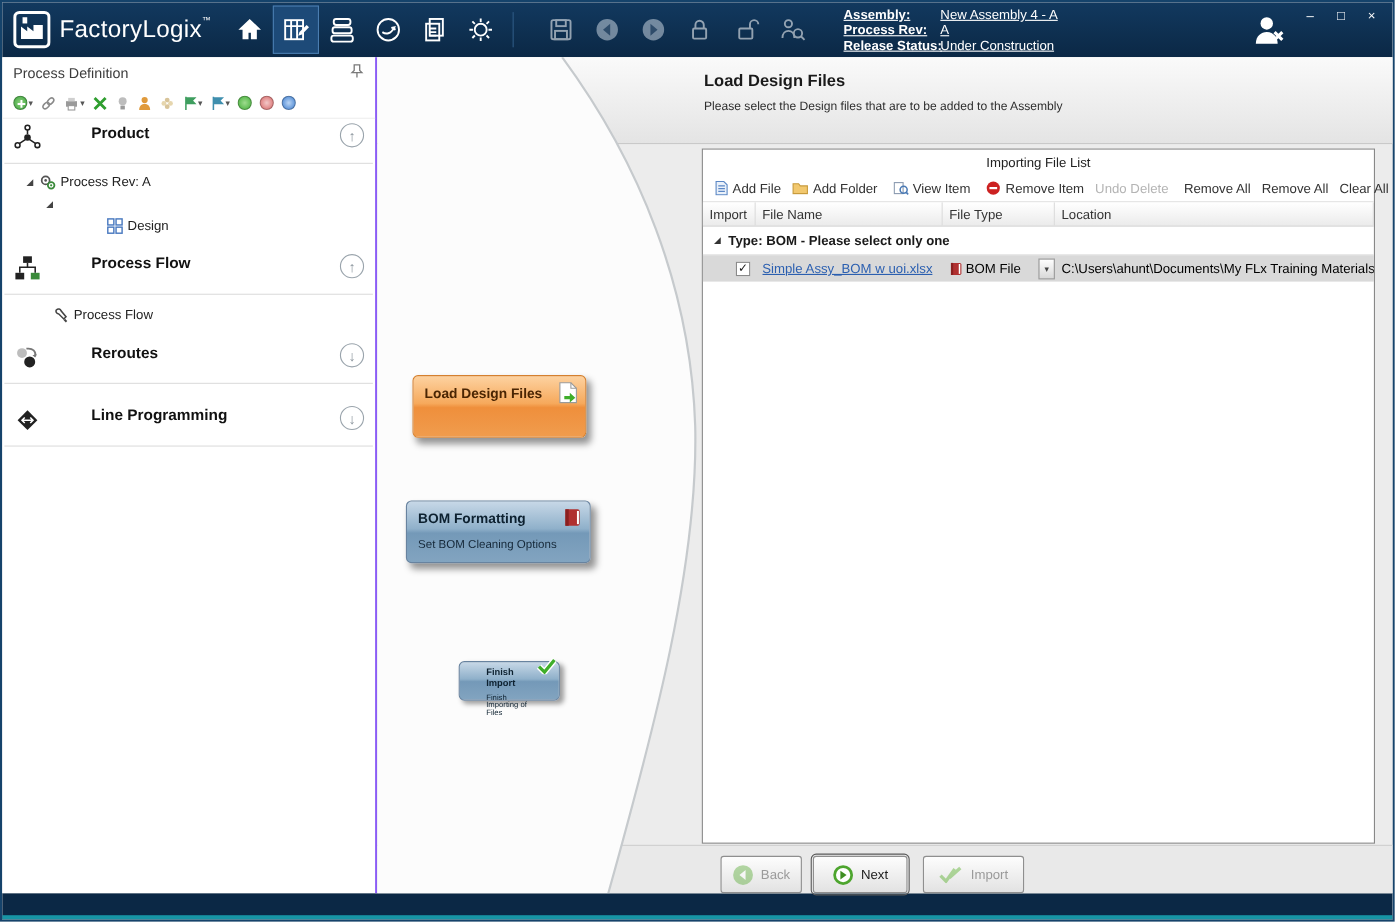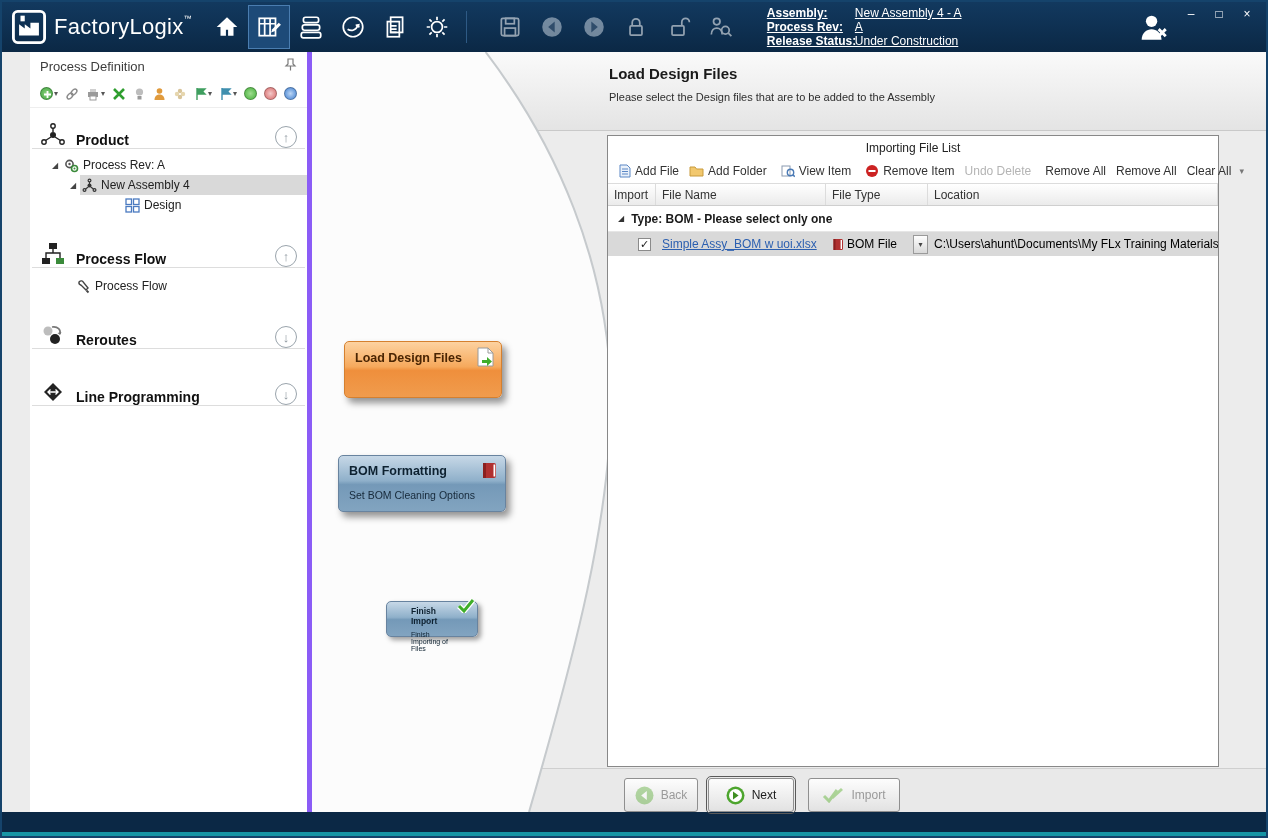--- a/index.html
+++ b/index.html
@@ -26,29 +26,29 @@
   .asm-lbl { font-weight:bold; width:88px; }
   .winctl { position:absolute; top:2px; right:6px; display:flex; gap:2px; }
   .winctl span { width:26px; height:20px; display:flex; align-items:center; justify-content:center;
                  color:#fff; font-size:12px; cursor:pointer; }
   .user-badge { position:absolute; top:8px; right:96px; width:34px; height:34px; }
 
   
   .body { flex:1 1 auto; display:flex; min-height:0; }
 
   
-  .sidebar { width:282px; background:#fff; border-right:5px solid #8b5cf6; position:relative; font-size:12px; color:#222;margin-left:28px; }
+  .sidebar { width:341px; background:#fff; border-right:2px solid #8b5cf6; position:relative; font-size:12px; color:#222; }
   .side-title { height:28px; display:flex; align-items:center; padding:0 10px; color:#3c3c3c; font-size:13px; }
   .pin { margin-left:auto; }
   .side-toolbar { height:28px; display:flex; align-items:center; gap:7px; padding:0 10px; border-bottom:1px solid #eee; }
   .sti { display:flex; align-items:center; gap:1px; cursor:pointer; }
   .sti .caret-s { font-size:8px; color:#555; }
   .dot { width:13px; height:13px; border-radius:50%; display:inline-block; border:1px solid rgba(0,0,0,.25); }
 
-  .section-header { display:flex; align-items:flex-end; height:36px; padding:0 10px; cursor:pointer; }
+  .section-header { display:flex; align-items:flex-start; height:36px; padding:0 10px; cursor:pointer;gap:35px; }
   .sec-icon { width:26px; height:26px; margin-right:10px; flex:0 0 auto; }
   .sec-label { font-size:14px; font-weight:bold; color:#111; }
   .circ-arrow { margin-left:auto; width:22px; height:22px; border:1px solid #9aa4ac; border-radius:50%;
                 color:#8a949c; font-size:13px; display:flex; align-items:center; justify-content:center; cursor:pointer; }
   .sec-underline { height:1px; background:#ddd; margin:0 2px; }
   .tree-row { display:flex; align-items:center; height:20px; cursor:pointer; }
   .tree-row .caret { font-size:8px; color:#444; width:10px; }
   .tree-row .t-ico { width:15px; height:15px; margin:0 4px 0 2px; flex:0 0 auto; }
   .tree-row.sel .row-bg { background:#d9d9d9; }
   .row-bg { display:flex; align-items:center; flex:1; height:100%; }
@@ -357,30 +357,20 @@
                   <circle cx="5.5" cy="6" r="1.2" fill="#555"></circle>
                   <circle cx="10.5" cy="10.5" r="3" fill="none" stroke="#3a8a3a" stroke-width="1.6"></circle>
                   <circle cx="10.5" cy="10.5" r="1" fill="#3a8a3a"></circle>
                 </svg></span>
             <span class="row-bg">
                 <span>Process Rev: A</span>
               </span>
           </div>
           <div class="tree-row sel" style="padding-left:40px;">
             <span class="caret">◢</span>
-            <span class="row-bg">
-              <span class="t-ico"><svg viewBox="0 0 15 15">
-                    <circle cx="7.5" cy="7.5" r="2" fill="#333"></circle>
-                    <circle cx="7.5" cy="2.5" r="1.4" fill="none" stroke="#333" stroke-width="1.2"></circle>
-                    <circle cx="2.5" cy="12" r="1.4" fill="none" stroke="#333" stroke-width="1.2"></circle>
-                    <circle cx="12.5" cy="12" r="1.4" fill="none" stroke="#333" stroke-width="1.2"></circle>
-                    <path d="M7.5 4 v2 M6.3 9 l-2.8 2 M8.7 9 l2.8 2" stroke="#333" stroke-width="1.1"></path>
-                  </svg></span>
-              <span>New Assembly 4</span>
-            </span>
           </div>
           <div class="tree-row" style="padding-left:93px;">
             <span class="t-ico"><svg viewBox="0 0 15 15">
                   <rect x="1" y="1" width="5.5" height="5.5" fill="none" stroke="#4a7ac0" stroke-width="1.3"></rect>
                   <rect x="8.5" y="1" width="5.5" height="5.5" fill="none" stroke="#4a7ac0" stroke-width="1.3"></rect>
                   <rect x="1" y="8.5" width="5.5" height="5.5" fill="none" stroke="#4a7ac0" stroke-width="1.3"></rect>
                   <rect x="8.5" y="8.5" width="5.5" height="5.5" fill="none" stroke="#4a7ac0" stroke-width="1.3"></rect>
                 </svg></span>
             <span class="row-bg">
                 <span>Design</span>

